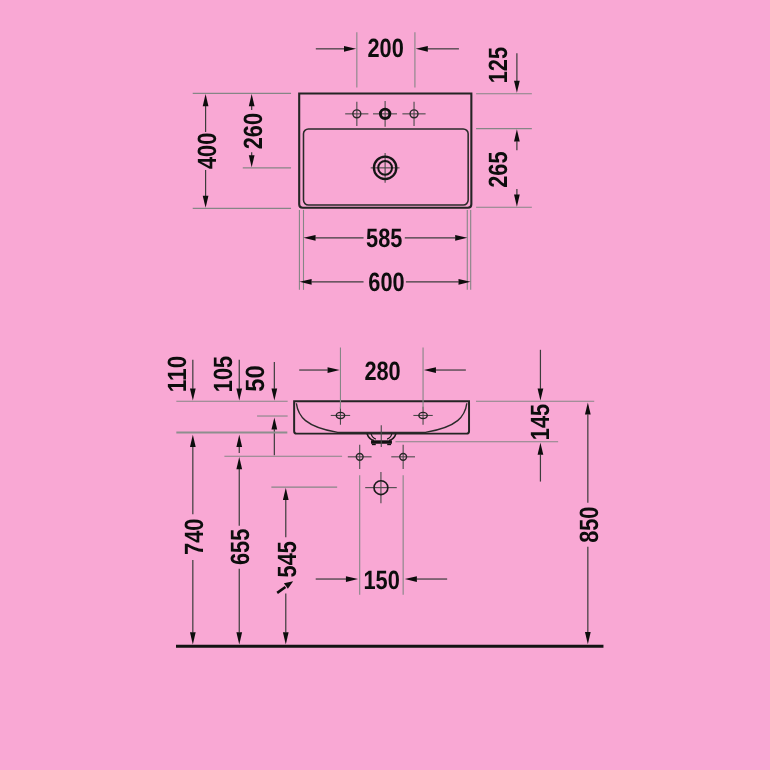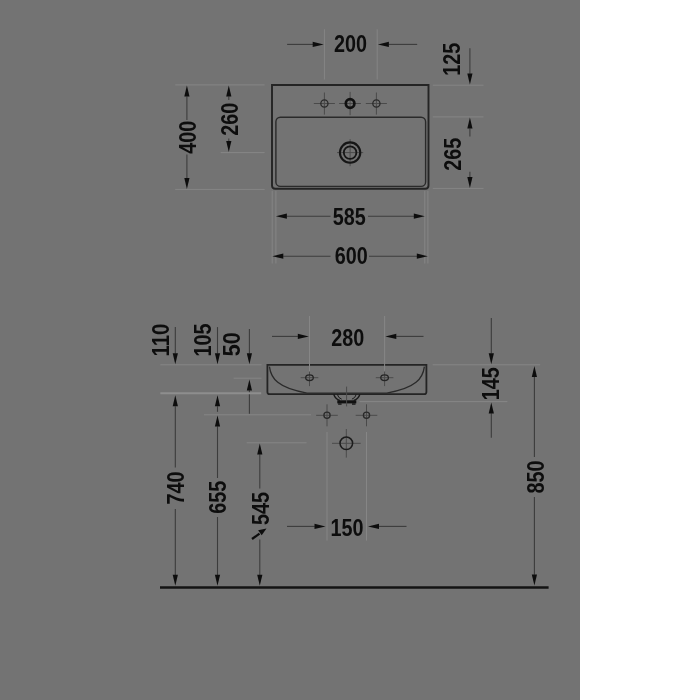--- a/index.html
+++ b/index.html
@@ -1,16 +1,16 @@
 <!DOCTYPE html>
 <html><head>
 <meta charset="utf-8">
 <style>
   html,body{margin:0;padding:0;background:#ffffff;}
-  .wrap{width:580px;height:700px;background:#737373;position:relative;text-align:right;}
+  .wrap{width:700px;height:700px;background:#f9a8d4;position:relative;text-align:right;}
   text{font-family:"Liberation Sans",sans-serif;font-weight:bold;font-size:24px;fill:#0d0d0d;}
 </style>
 </head>
 <body>
 <div class="wrap">
 <svg width="700" height="700" viewBox="0 0 700 700" xmlns="http://www.w3.org/2000/svg">
 <g fill="none" stroke-linecap="butt">
 
 <path d="M272,85 L428.5,85 L428.5,185.6 Q428.5,188.8 425.3,188.8 L275.2,188.8 Q272,188.8 272,185.6 Z" stroke="#242424" stroke-width="1.9"></path>
 

